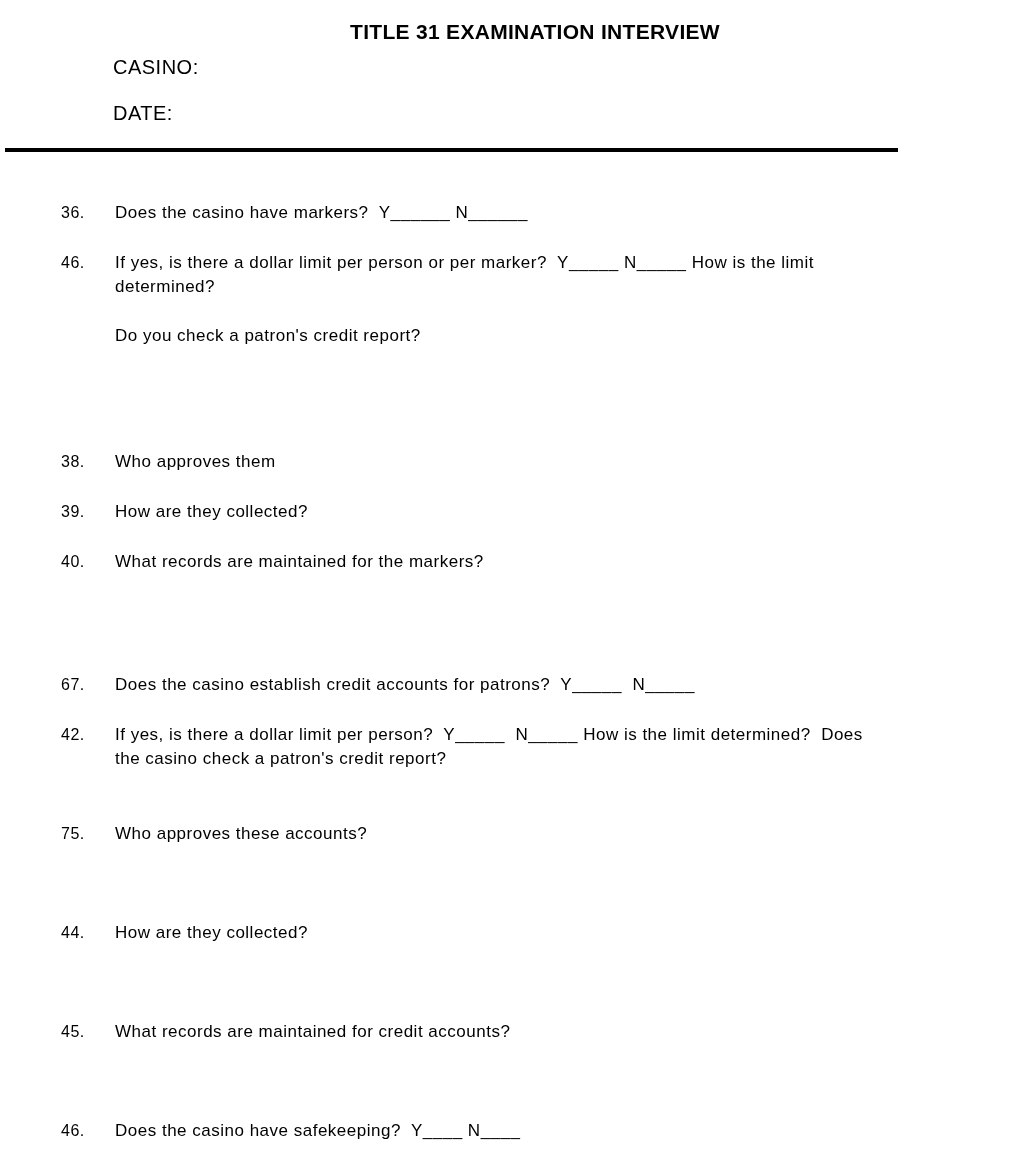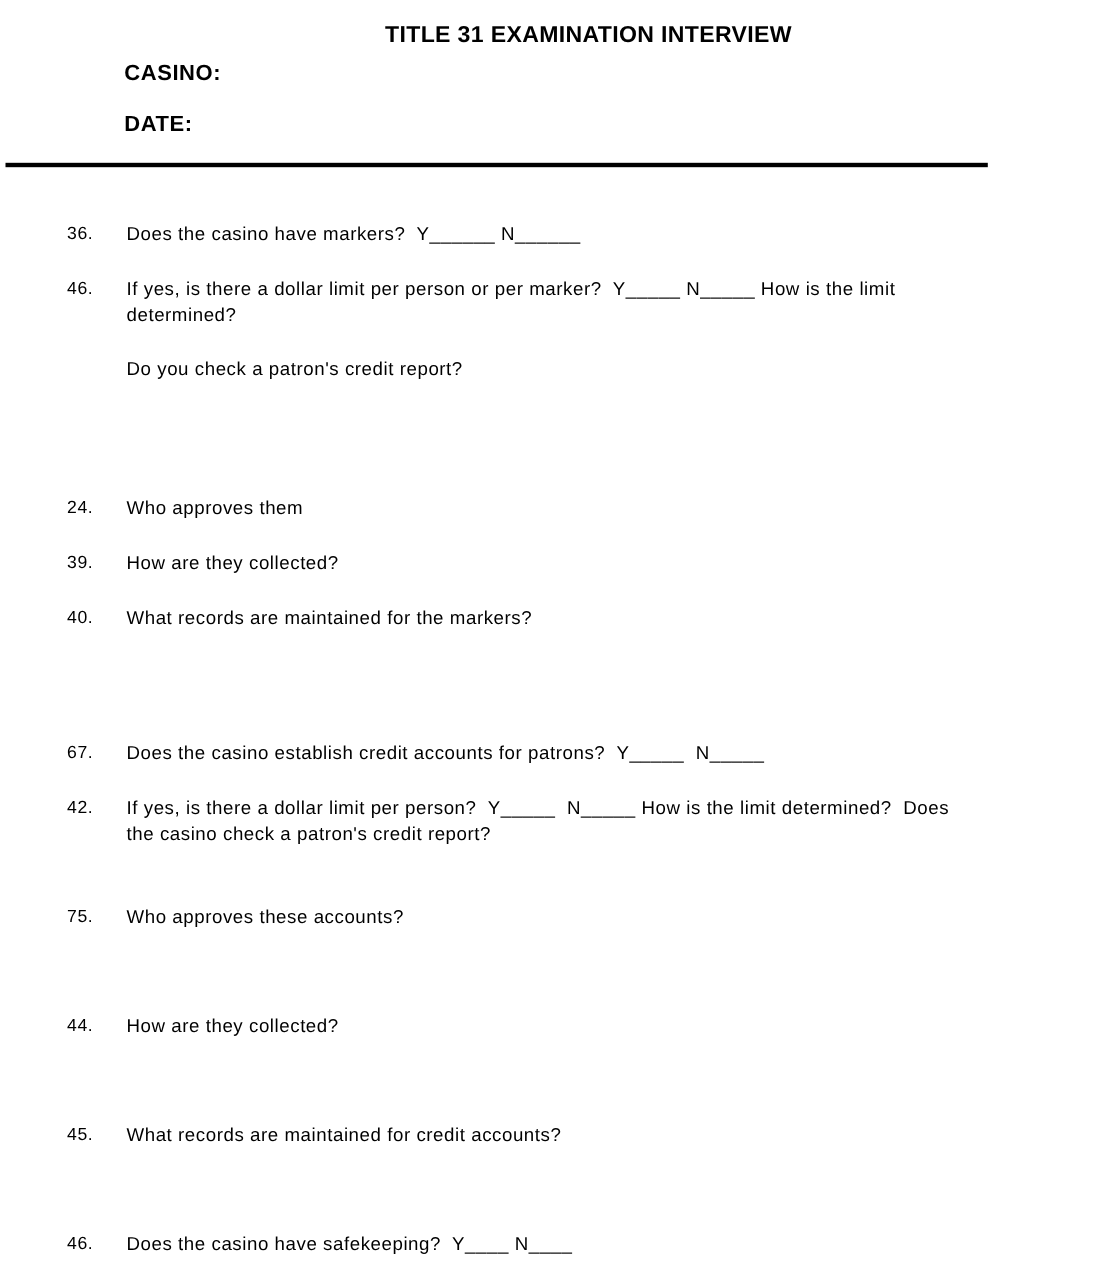--- a/index.html
+++ b/index.html
@@ -26,21 +26,21 @@
     font-weight: bold;
     letter-spacing: 0.3px;
     line-height: 26px;
     white-space: pre;
     margin-top: 16px;
   }
   .field-label {
     position: absolute;
     left: 113px;
     font-size: 20px;
-    font-weight: bold;
+    font-weight: normal;
     letter-spacing: 0.5px;
     line-height: 24px;
     white-space: pre;
   }
   .field-label.casino { top: 55px; }
   .field-label.date   { top: 101px; }
   .divider {
     position: absolute;
     left: 5px;
     top: 148px;
@@ -94,21 +94,21 @@
     <div class="q-text">If yes, is there a dollar limit per person or per marker?  Y_____ N_____ How is the limit
 determined?</div>
   </div>
 
   <div class="q-row" style="top:324px">
     <span class="q-num"></span>
     <div class="q-text">Do you check a patron's credit report?</div>
   </div>
 
   <div class="q-row" style="top:450px">
-    <span class="q-num">24.</span>
+    <span class="q-num">38.</span>
     <div class="q-text">Who approves them</div>
   </div>
 
   <div class="q-row" style="top:500px">
     <span class="q-num">39.</span>
     <div class="q-text">How are they collected?</div>
   </div>
 
   <div class="q-row" style="top:550px">
     <span class="q-num">40.</span>

